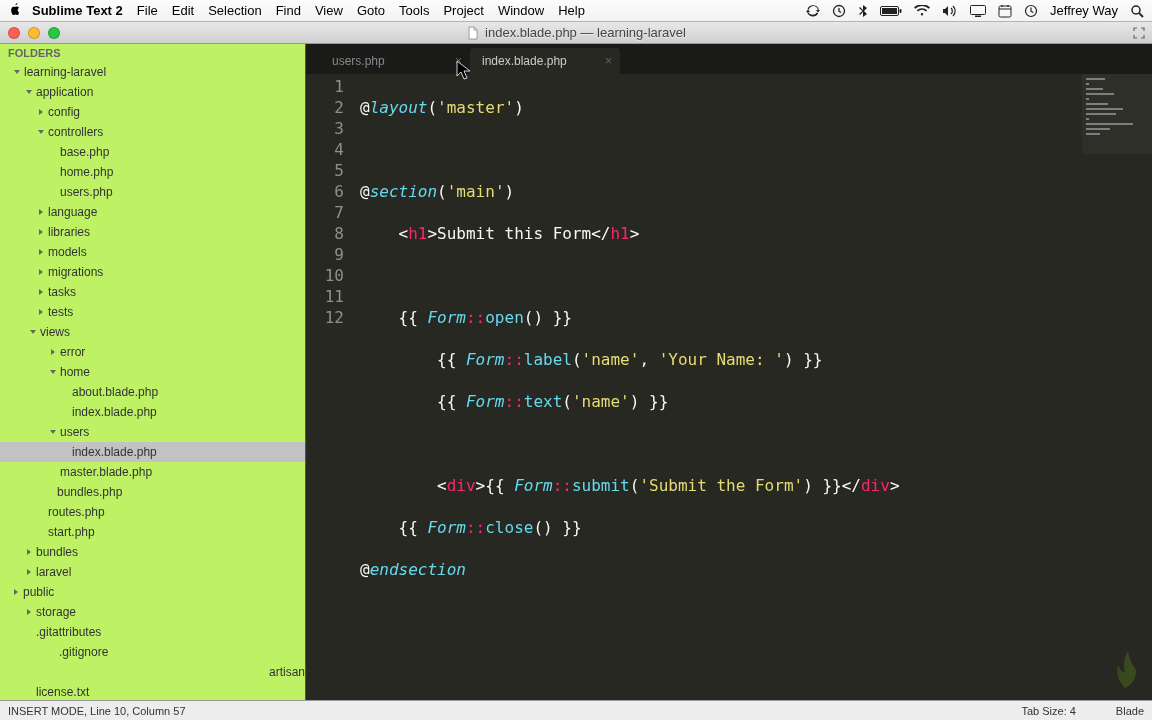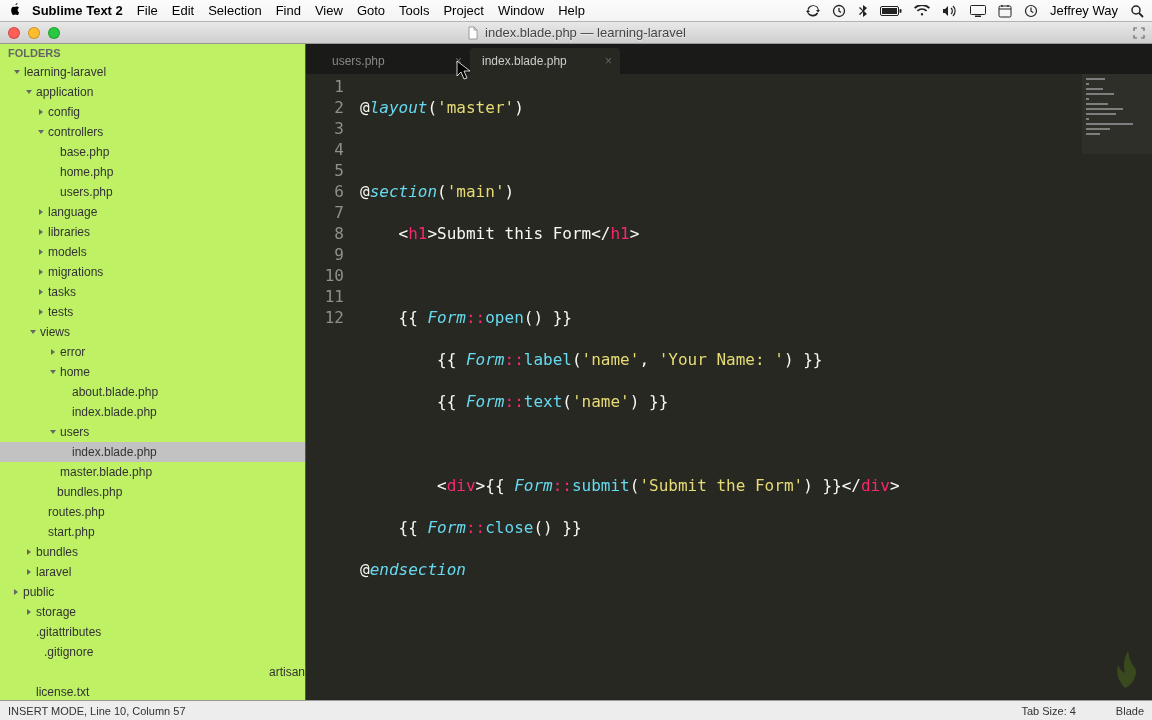--- a/index.html
+++ b/index.html
@@ -478,21 +478,21 @@
             <svg width="8" height="8" viewBox="0 0 8 8">
               <path d="M2 1l4 3-4 3z" fill="#666"></path>
             </svg>
           </span>
           <span class="tree-label">storage</span>
         </div>
         <div class="tree-row" style="padding-left: 24px;">
           <span class="tree-arrow"></span>
           <span class="tree-label">.gitattributes</span>
         </div>
-        <div class="tree-row" style="padding-left: 32px;">
+        <div class="tree-row" style="padding-left: 16px; gap: 31px;">
           <span class="tree-arrow"></span>
           <span class="tree-label">.gitignore</span>
         </div>
         <div class="tree-row" style="padding-left: 24px; justify-content: flex-end;">
           <span class="tree-arrow"></span>
           <span class="tree-label">artisan</span>
         </div>
         <div class="tree-row" style="padding-left: 24px;">
           <span class="tree-arrow"></span>
           <span class="tree-label">license.txt</span>

